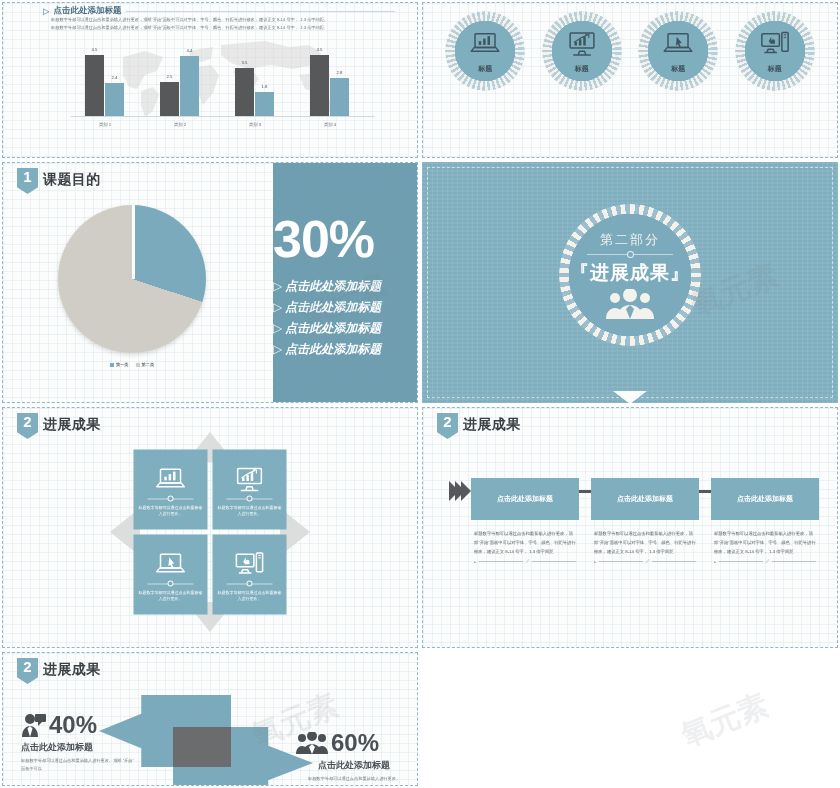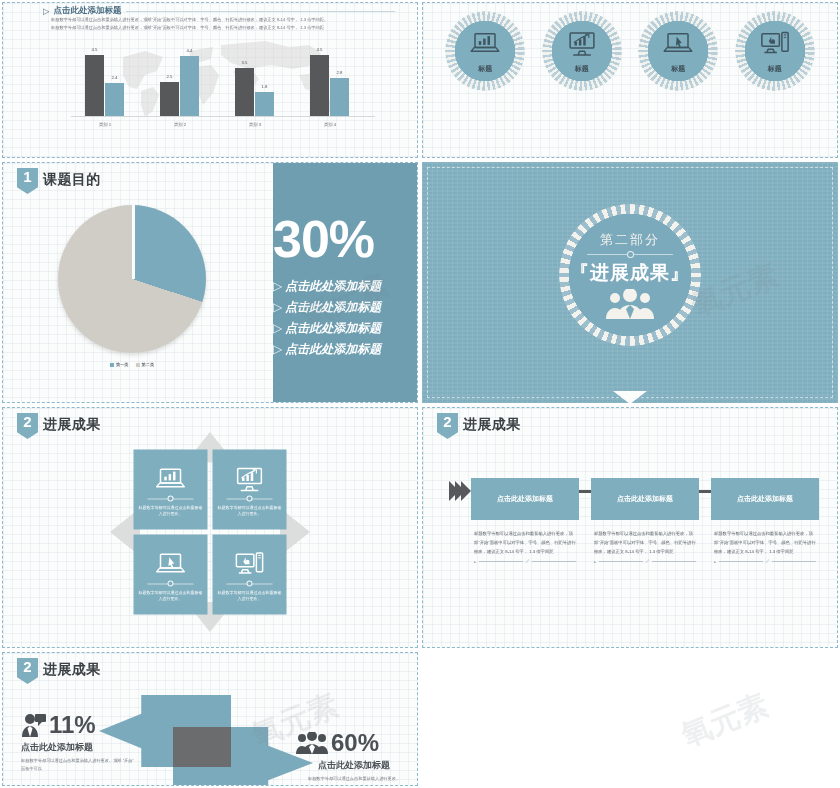--- a/index.html
+++ b/index.html
@@ -445,21 +445,21 @@
 
     <div class="stat" style="left:18px; top:60px;">
       <div class="row">
         <svg width="26" height="24" viewBox="0 0 26 24">
           <circle cx="9" cy="6" r="5" fill="#4b5055"></circle>
           <path d="M1 24c0-7 3.5-11 8-11s8 4 8 11z" fill="#4b5055"></path>
           <rect x="14" y="1" width="11" height="8" rx="1" fill="#4b5055"></rect>
           <path d="M17 9 l0 4 4-4z" fill="#4b5055"></path>
           <path d="M9 13 l2.5 2.5 -2.5 8.5 -2.5-8.5z" fill="#fff"></path>
         </svg>
-        <span class="pct">11%</span>
+        <span class="pct">40%</span>
       </div>
       <div class="cap">点击此处添加标题</div>
       <div class="desc">标题数字等都可以通过点击和重新输入进行更改。顶部 “开始” 面板中可以</div>
     </div>
 
     <div class="stat right" style="left:292px; top:78px;">
       <div class="row">
         <svg width="34" height="22" viewBox="0 0 34 22">
           <g fill="#4b5055">
             <circle cx="7" cy="6" r="4"></circle>

